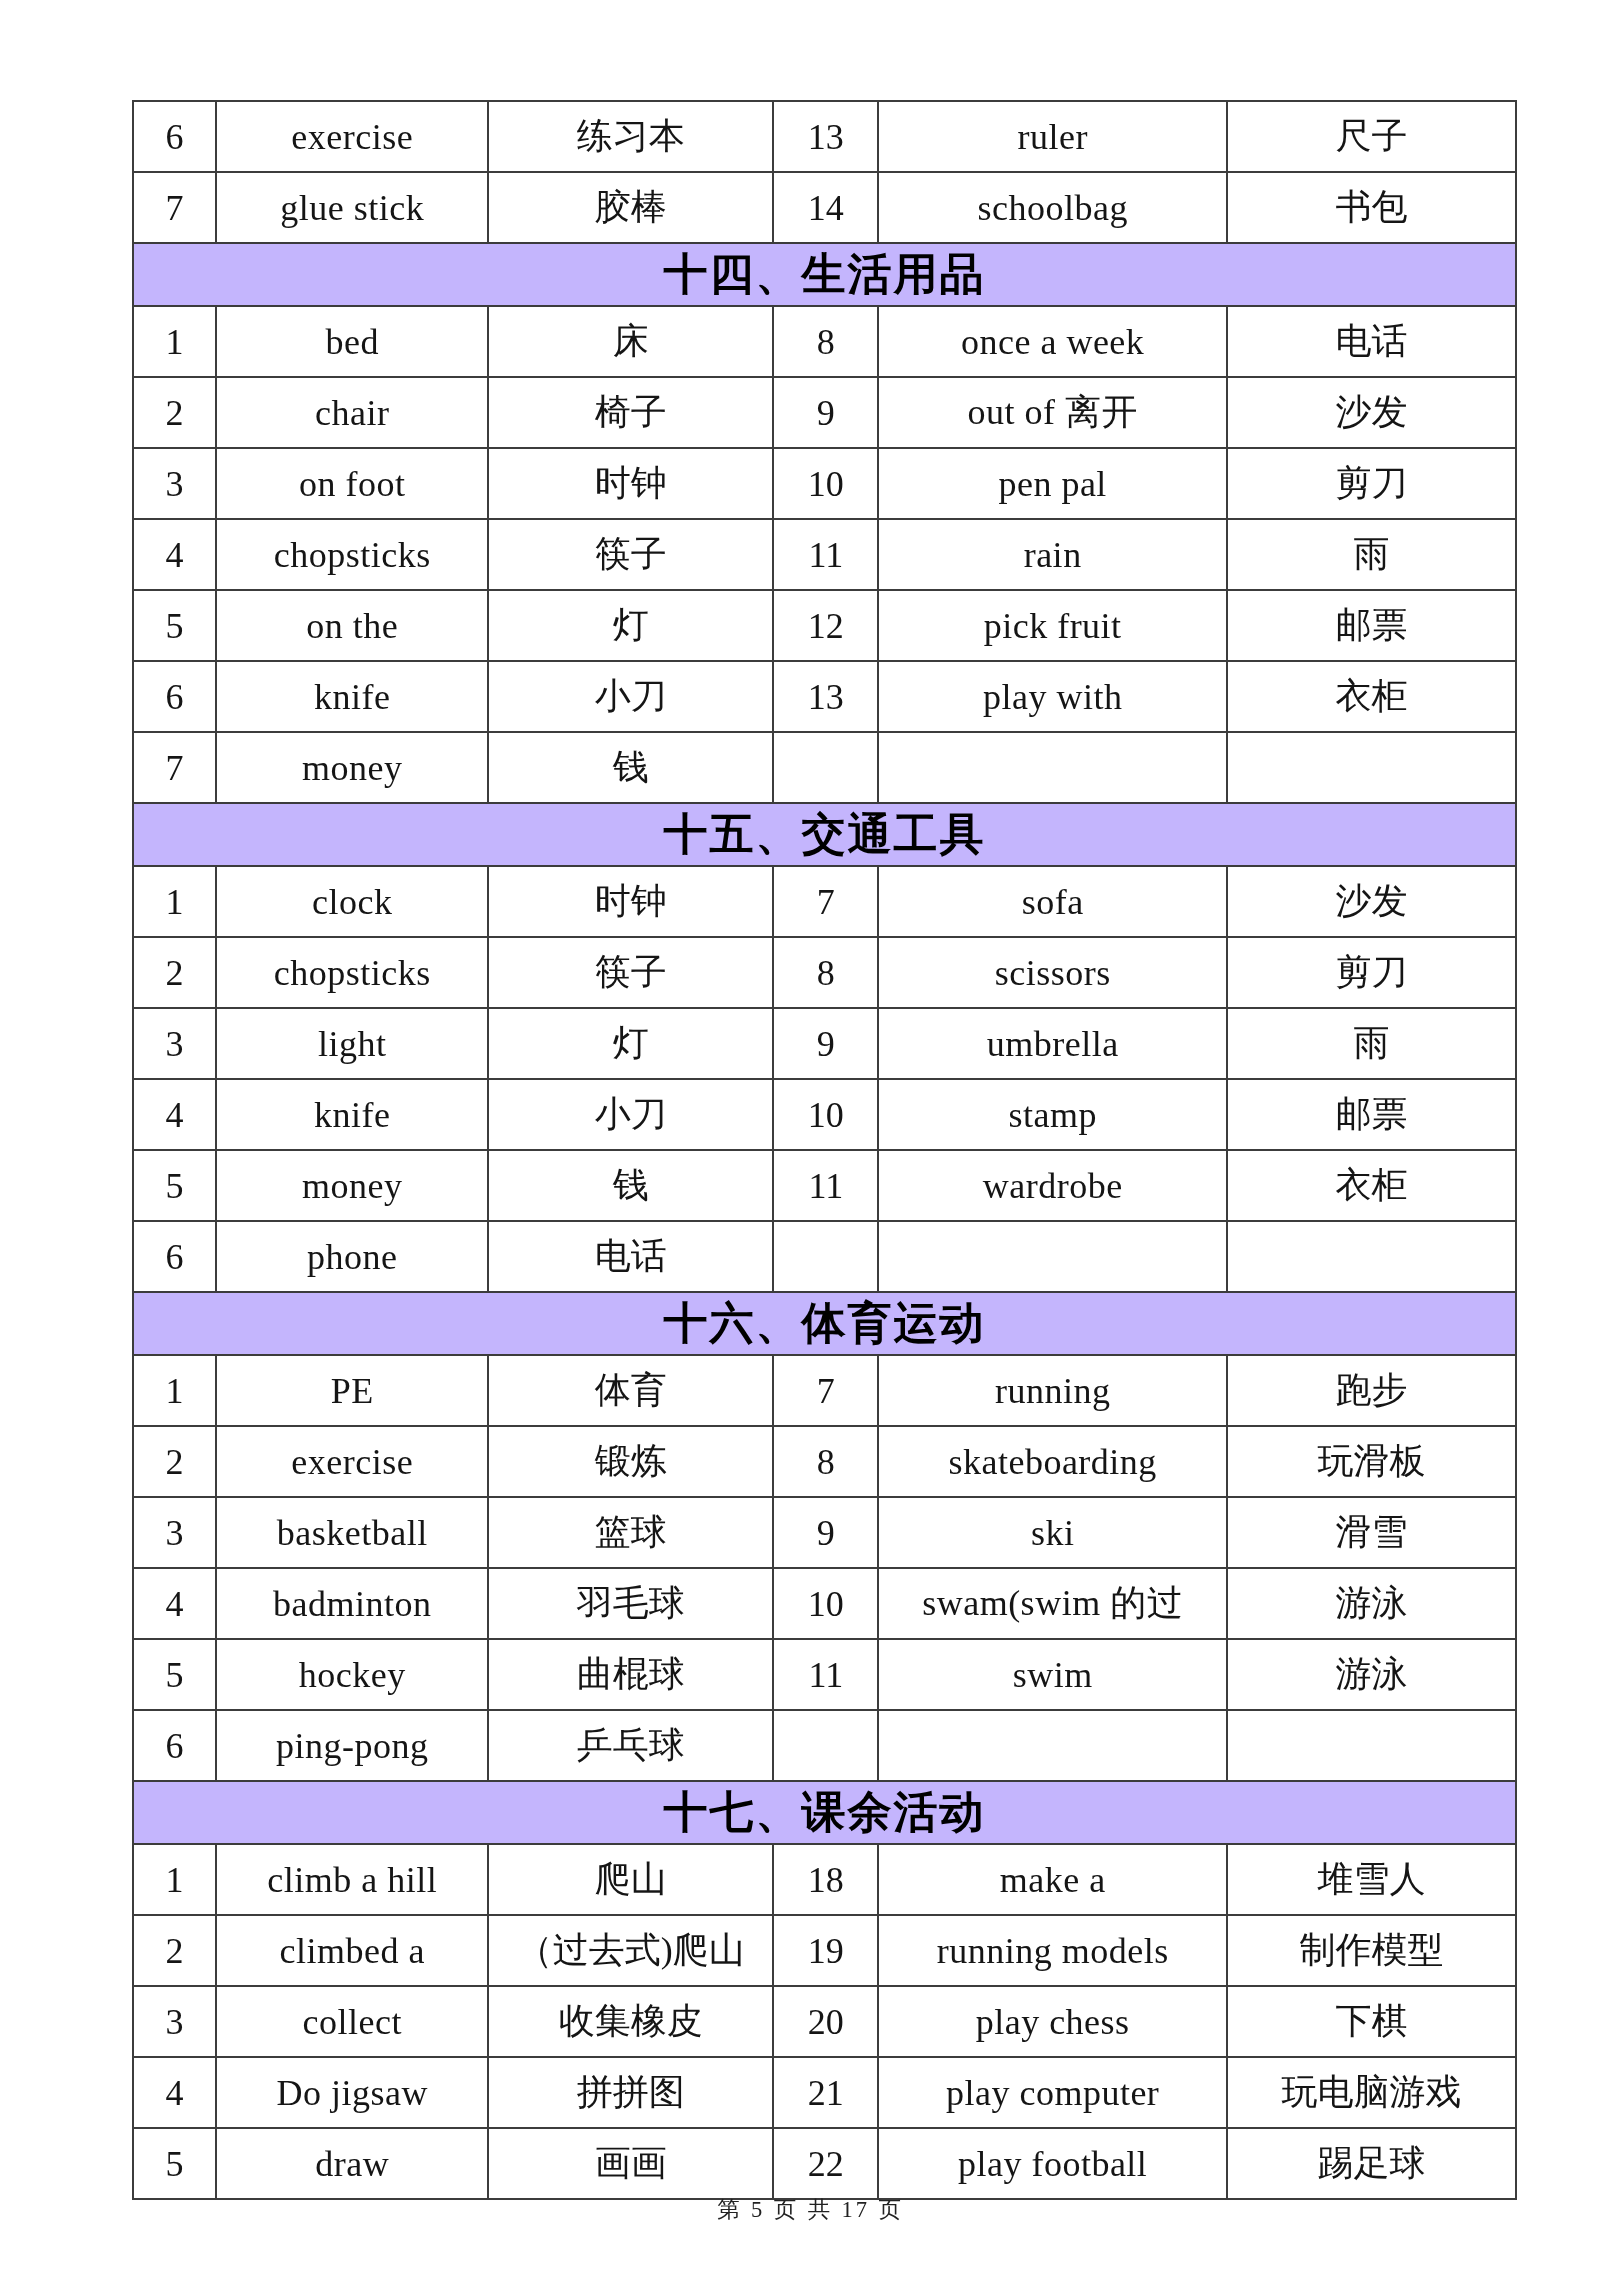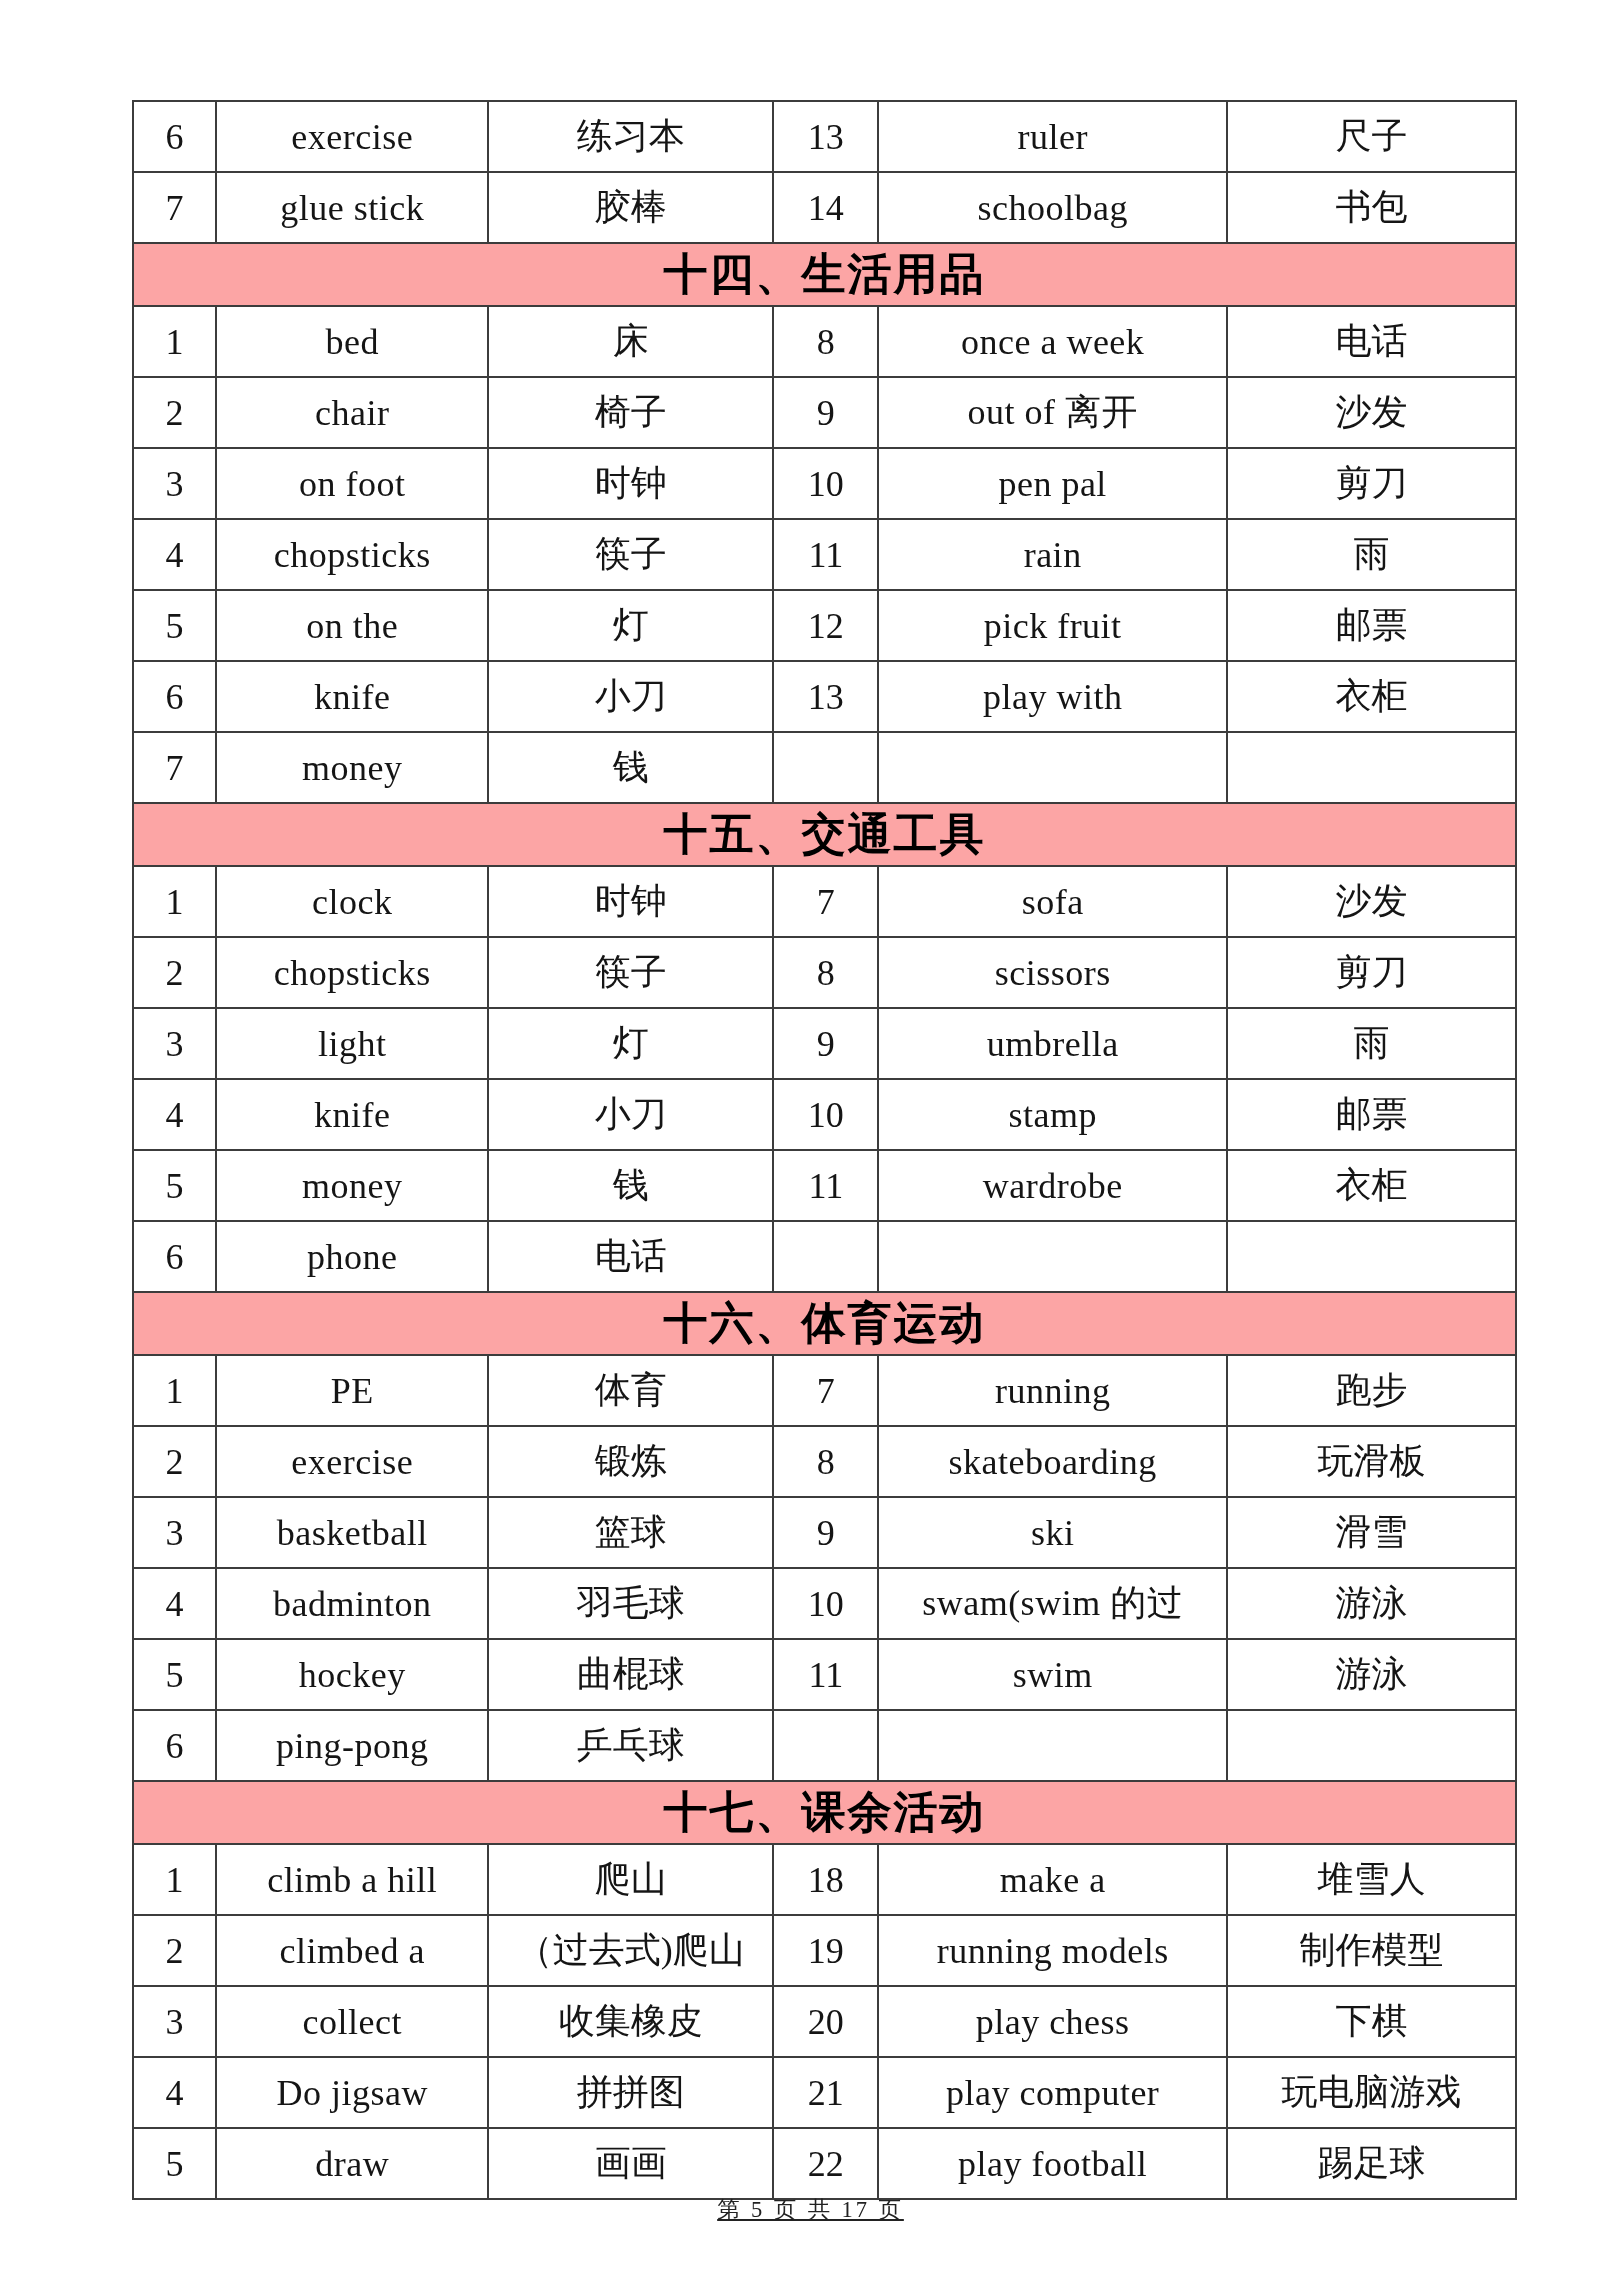--- a/index.html
+++ b/index.html
@@ -41,39 +41,38 @@
   }
   
   table.vocab-table tr td {
     border-top-width: 2.9px;
     border-bottom-width: 2.9px;
   }
   td.col-num { font-size: 35px; }
   td.col-en  { font-size: 36px; letter-spacing: 0.5px; border-radius: 14px; }
   td.col-zh  { font-size: 37px; font-family: "Liberation Serif", serif; }
   tr.section-row td {
-    background: #fca5a5;
+    background: #c4b5fd;
     font-family: "Liberation Sans", sans-serif;
     font-weight: bold;
     font-size: 44px;
     height: 61px;
     letter-spacing: 2px;
     color: #000000;
   }
   .footer {
     position: absolute;
     top: 2194px;
     left: 0;
     width: 1621px;
     text-align: center;
     font-size: 22.5px;
     letter-spacing: 2.9px;
     color: #222222;
     font-family: "Liberation Serif", serif;
-    text-decoration: underline;
   }
 </style>
 </head>
 <body>
 
 <div class="page">
 
   <table class="vocab-table">
     <colgroup>
       <col style="width: 6%;">

